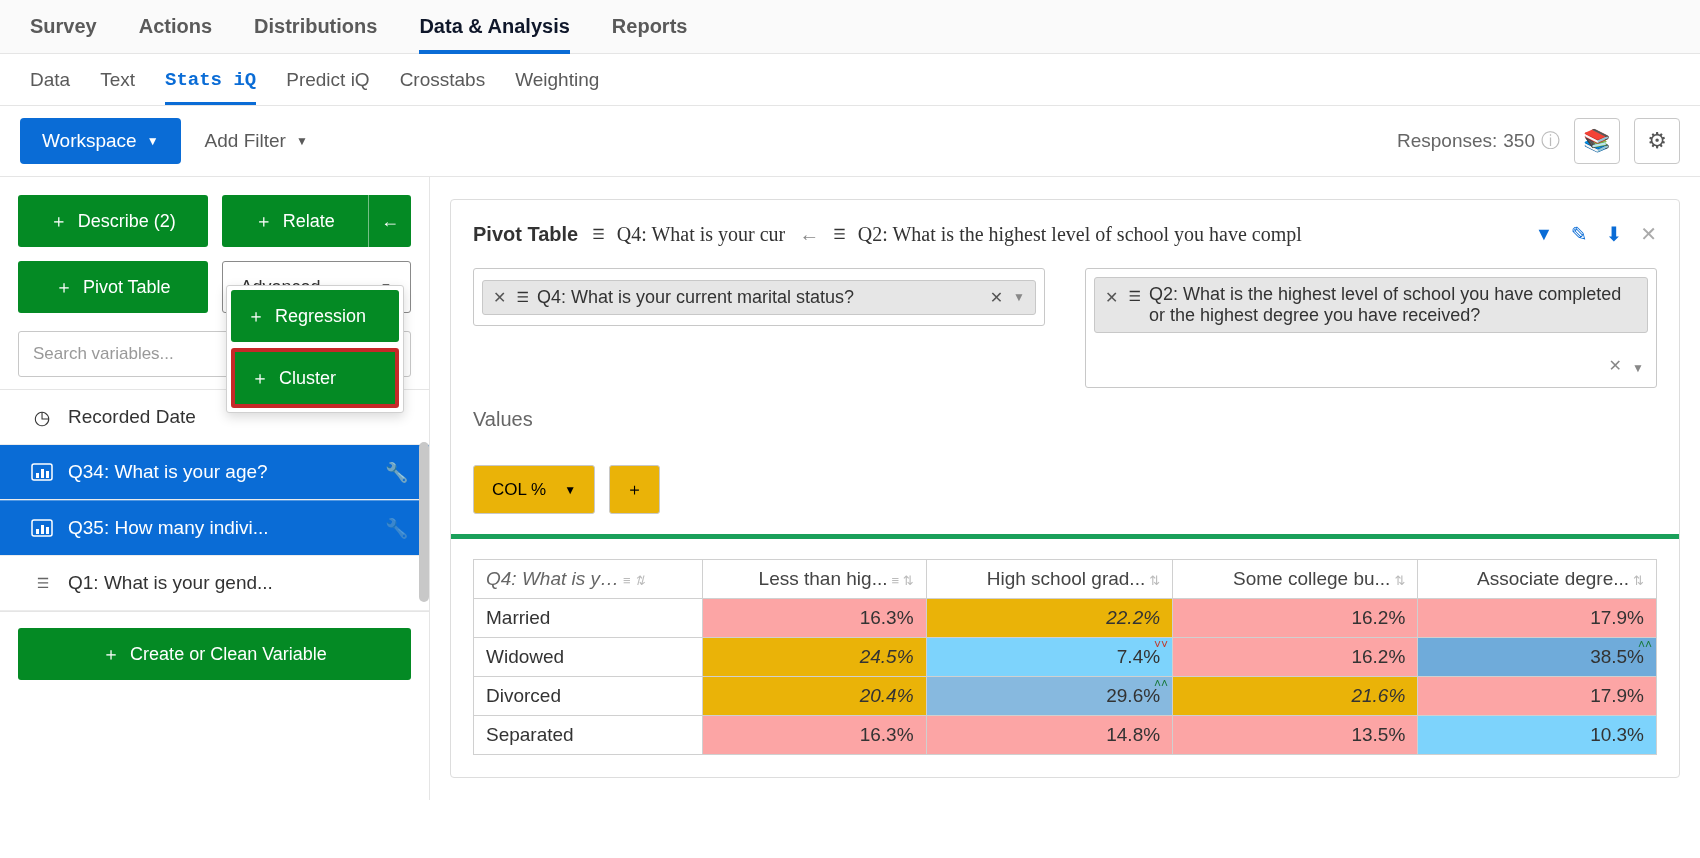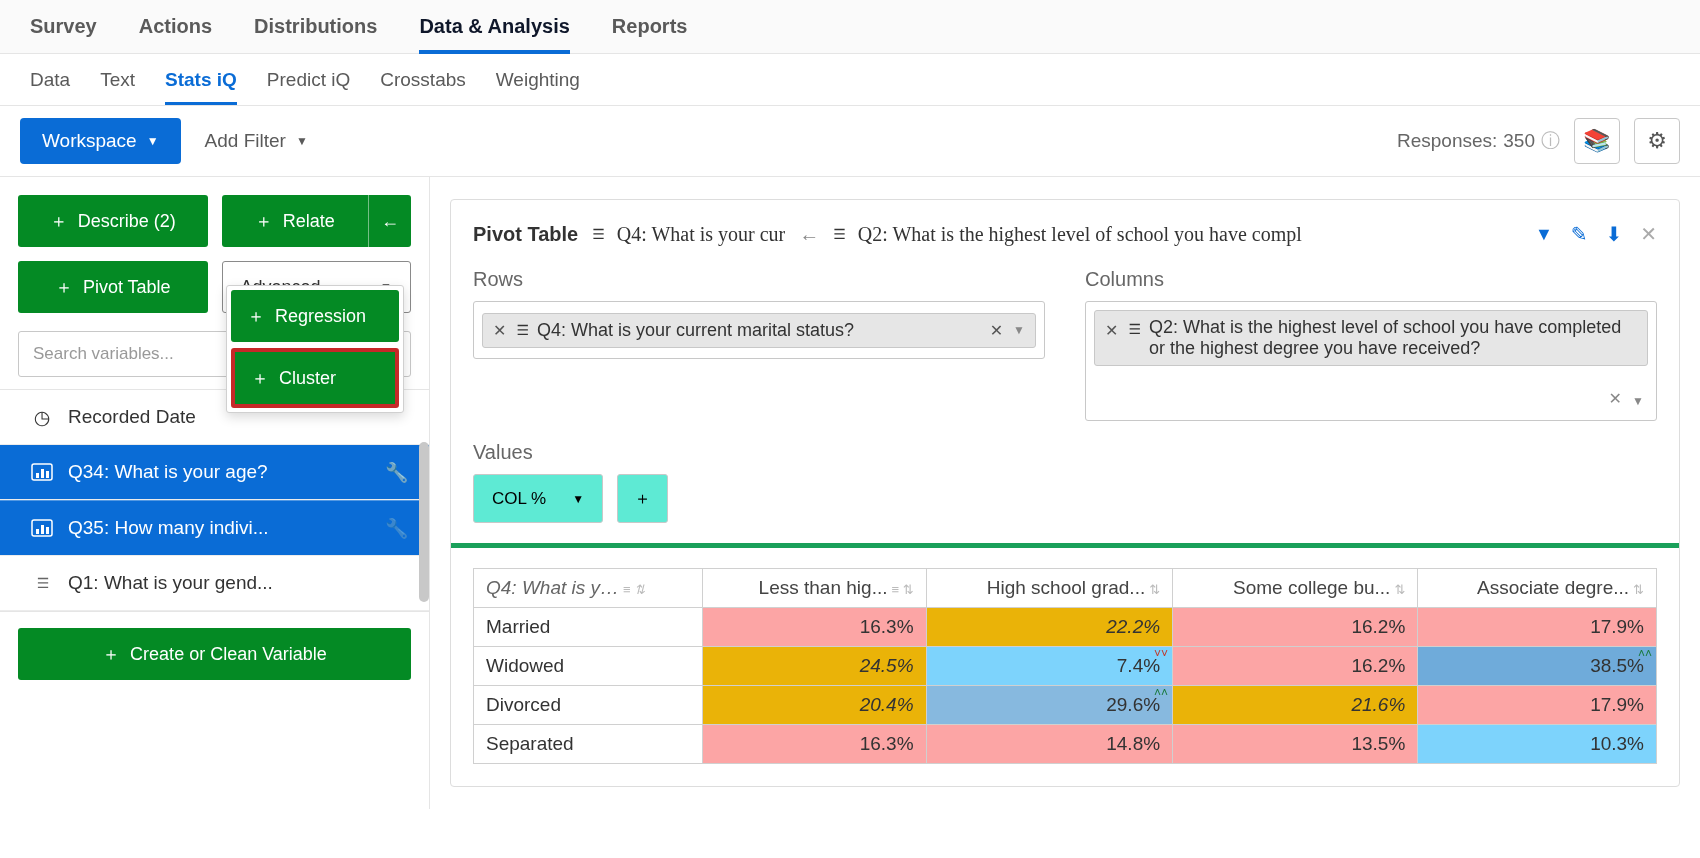--- a/index.html
+++ b/index.html
@@ -6,21 +6,21 @@
   body { font-family: -apple-system, BlinkMacSystemFont, "Segoe UI", Arial, sans-serif; font-size: 16px; color: #333; background: #fff; width: 1700px; }
 
   
   .topnav { display: flex; align-items: center; padding: 0 30px; border-bottom: 1px solid #e5e5e5; background: #fafafa; height: 54px; gap: 42px; }
   .topnav-item { color: #5a5a5a; font-size: 20px; font-weight: 600; padding: 16px 0; cursor: pointer; }
   .topnav-item.active { color: #0f172a; border-bottom: 4px solid #0a6cd6; padding-bottom: 12px; }
 
   
   .subnav { display: flex; align-items: center; padding: 0 30px; border-bottom: 1px solid #e5e5e5; height: 52px; gap: 30px; }
   .subnav-item { color: #5a5a5a; font-size: 19px; padding: 14px 0; cursor: pointer; }
-  .subnav-item.active { color: #0a6cd6; border-bottom: 3px solid #0a6cd6; font-weight: 600; padding-bottom: 11px; }
+  .subnav-item.active { color: #0a6cd6; border-bottom: 3px solid #0a6cd6; font-weight: 600; padding-bottom: 11px; font-family: Liberation Mono, monospace; }
 
   
   .toolbar { display: flex; align-items: center; padding: 12px 20px; border-bottom: 1px solid #e5e5e5; gap: 24px; }
   .btn-primary { background: #0a6cd6; color: #fff; border: none; border-radius: 4px; padding: 12px 22px; font-size: 19px; font-weight: 500; display: inline-flex; align-items: center; gap: 10px; cursor: pointer; }
   .add-filter { color: #5a5a5a; font-size: 19px; cursor: pointer; display: inline-flex; align-items: center; gap: 10px; }
   .toolbar-right { margin-left: auto; display: flex; align-items: center; gap: 14px; }
   .responses { color: #666; font-size: 19px; display: inline-flex; align-items: center; gap: 6px; }
   .icon-btn { width: 46px; height: 46px; border: 1px solid #c8c8c8; border-radius: 4px; display: inline-flex; align-items: center; justify-content: center; cursor: pointer; color: #555; font-size: 22px; background: #fff; }
 
   
@@ -76,21 +76,21 @@
   .token-box { border: 1px solid #c8c8c8; border-radius: 3px; padding: 8px; min-height: 58px; display: flex; flex-wrap: wrap; align-items: center; gap: 6px; position: relative; }
   .token-box.tall { min-height: 120px; align-items: flex-start; }
   .token { background: #e6e6e6; border: 1px solid #c8c8c8; border-radius: 3px; padding: 6px 10px; display: flex; align-items: center; gap: 10px; font-size: 18px; flex: 1; }
   .token .tclose { color: #555; cursor: pointer; font-size: 16px; }
   .token .tlabel { flex: 1; }
   .token-box .drop-caret { position: absolute; right: 12px; bottom: 12px; color: #888; }
 
   .values-wrap { margin-top: 6px; }
   .values-label { color: #666; font-size: 20px; margin-bottom: 10px; }
   .values-row { display: flex; gap: 14px; }
-  .small-btn { border: 1px solid #c8c8c8; border-radius: 3px; background: #5eead4; padding: 12px 18px; font-size: 17px; display: inline-flex; align-items: center; gap: 26px; cursor: pointer; }
+  .small-btn { border: 1px solid #c8c8c8; border-radius: 3px; background: #eab308; padding: 12px 18px; font-size: 17px; display: inline-flex; align-items: center; gap: 18px; cursor: pointer; margin-top: 24px; }
 
   .green-divider { height: 5px; background: #1aa05a; margin: 20px -22px; }
 
   
   table.pivot { width: 100%; border-collapse: collapse; font-size: 19px; }
   table.pivot th, table.pivot td { border: 1px solid #d0d0d0; padding: 8px 12px; text-align: right; position: relative; }
   table.pivot th { background: #fff; font-weight: 400; color: #444; white-space: nowrap; }
   table.pivot th:first-child { font-style: italic; color: #666; text-align: left; }
   table.pivot td:first-child { text-align: left; background: #fff; }
   .sorter { color: #bbb; font-size: 13px; margin-left: 4px; }
@@ -252,33 +252,31 @@
         <div class="pivot-actions">
           <span style="color:#0a6cd6;font-size:18px">▼</span>
           <span>✎</span>
           <span>⬇</span>
           <span class="close">✕</span>
         </div>
       </div>
 
       <div class="rc-wrap">
         <div class="rc-col">
-          <div class="rc-label">Rows</div>
           <div class="token-box">
             <div class="token">
               <span class="tclose">✕</span>
               <span class="list-icon">☰</span>
               <span class="tlabel">Q4: What is your current marital status?</span>
               <span class="tclose">✕</span>
               <span class="chevron" style="color:#888">▼</span>
             </div>
           </div>
         </div>
         <div class="rc-col">
-          <div class="rc-label">Columns</div>
           <div class="token-box tall">
             <div class="token" style="align-items:flex-start">
               <span class="tclose" style="margin-top:4px">✕</span>
               <span class="list-icon" style="margin-top:4px">☰</span>
               <span class="tlabel" style="white-space:normal">Q2: What is the highest level of school you have completed or the highest degree you have received?</span>
             </div>
             <span class="drop-caret" style="right:34px">✕</span>
             <span class="drop-caret chevron">▼</span>
           </div>
         </div>

